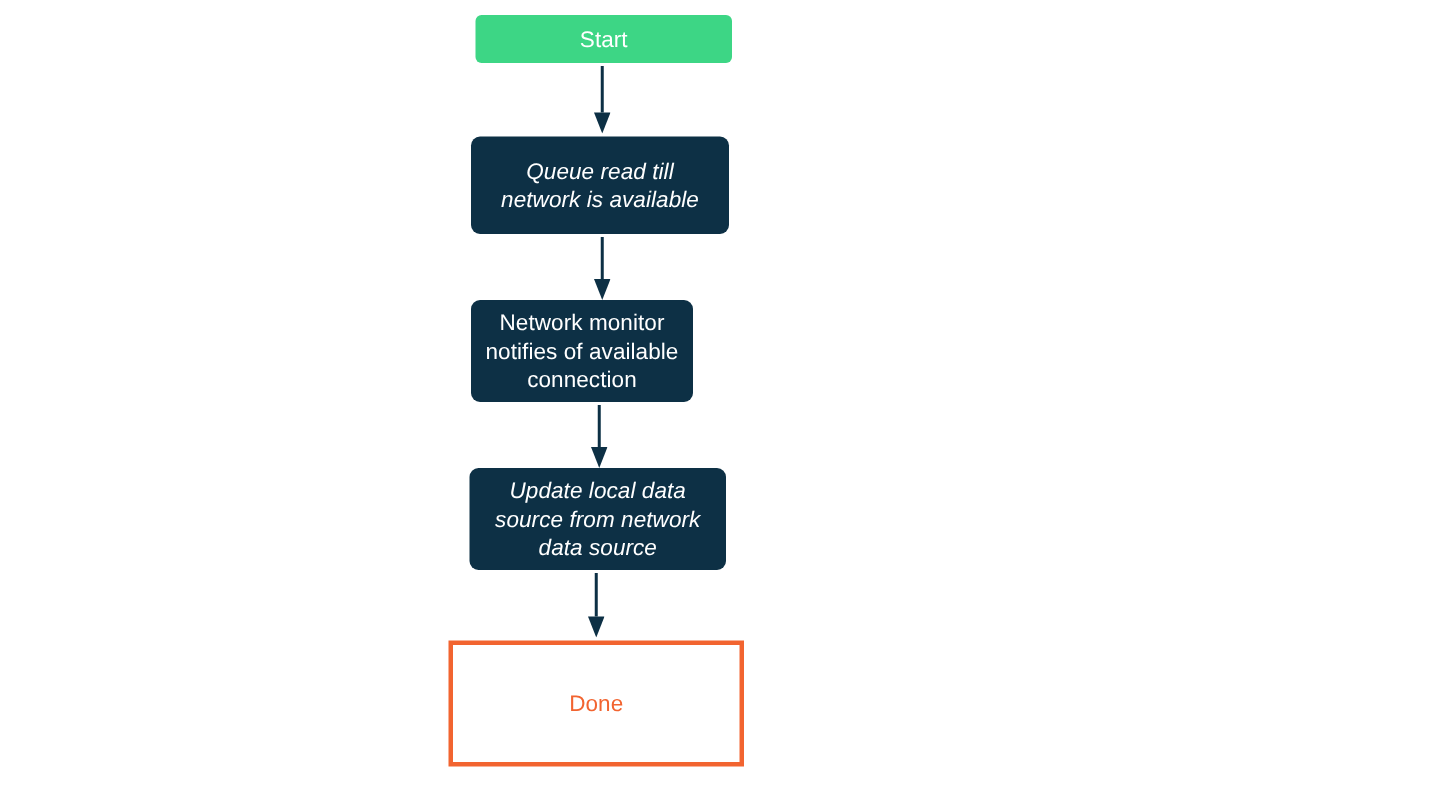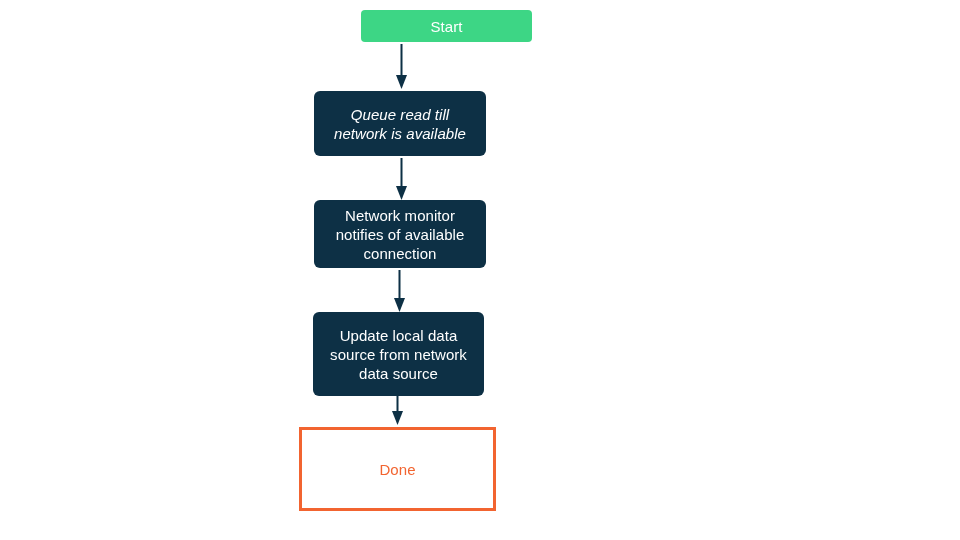--- a/index.html
+++ b/index.html
@@ -80,23 +80,23 @@
         <rect x="4.5" y="0" width="2" height="28" fill="#0d3045"></rect>
         <polygon points="0,28 11,28 5.5,42" fill="#0d3045"></polygon>
       </svg>
     </div>
     <div class="edge" style="left: 391.5px; top: 382px; width: 11px; height: 43px;">
       <svg width="11" height="43" viewBox="0 0 11 43">
         <rect x="4.5" y="0" width="2" height="29" fill="#0d3045"></rect>
         <polygon points="0,29 11,29 5.5,43" fill="#0d3045"></polygon>
       </svg>
     </div>
-    <div class="node node-start" style="left: 317px; top: 10px; width: 171px; height: 32px; margin-left: 44px;"><span>Start</span></div>
+    <div class="node node-start" style="left: 317px; top: 10px; width: 171px; height: 32px;"><span>Start</span></div>
     <div class="node node-process" style="left: 314px; top: 91px; width: 172px; height: 65px; font-style: italic;"><span>Queue read till
 network is available</span></div>
-    <div class="node node-process" style="left: 314px; top: 200px; width: 172px; height: 68px;"><span>Network monitor
+    <div class="node node-process" style="left: 314px; top: 200px; width: 148px; height: 68px;"><span>Network monitor
 notifies of available
 connection</span></div>
-    <div class="node node-process" style="left: 313px; top: 312px; width: 171px; height: 84px;"><span>Update local data
+    <div class="node node-process" style="left: 313px; top: 312px; width: 171px; height: 68px; font-style: italic;"><span>Update local data
 source from network
 data source</span></div>
     <div class="node node-terminal" style="left: 299px; top: 427px; width: 197px; height: 84px;"><span>Done</span></div>
   </div>
 
 </body></html>

